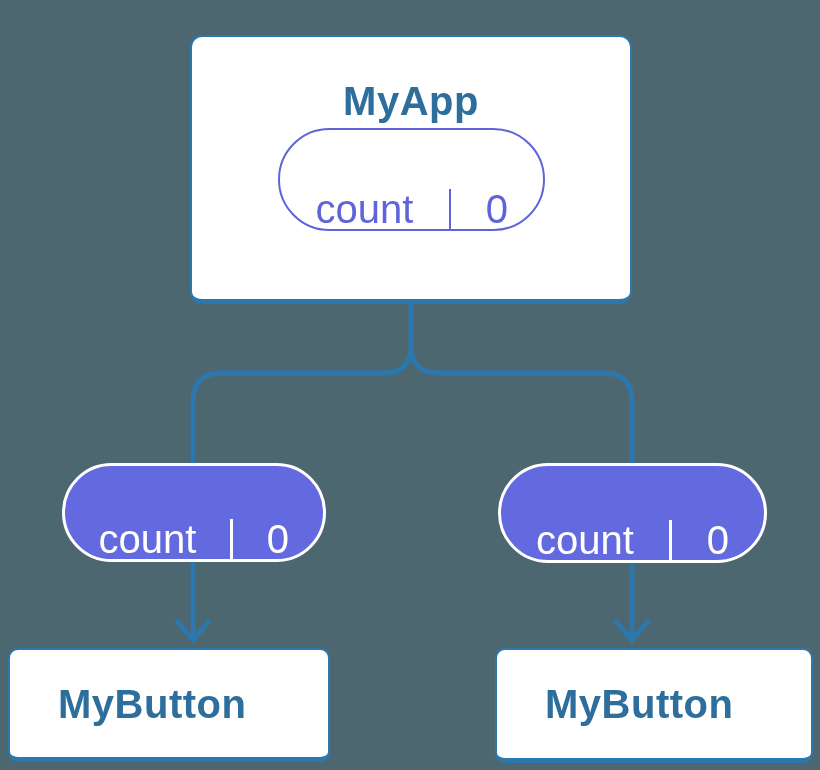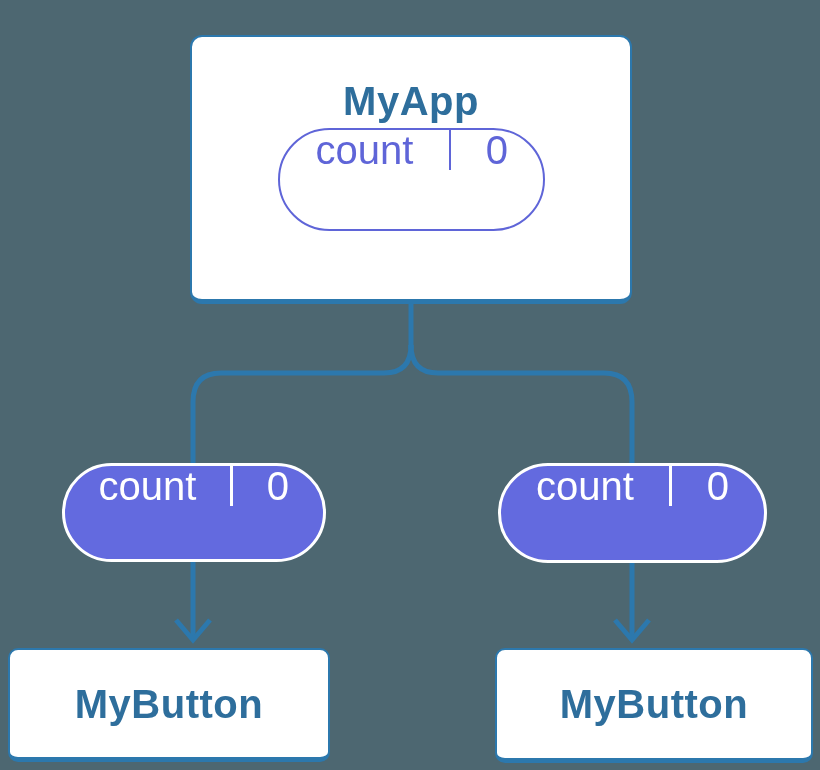--- a/index.html
+++ b/index.html
@@ -68,21 +68,21 @@
     font-size: 40px;
     line-height: 40px;
     font-weight: bold;
     letter-spacing: 0.5px;
     color: var(--color-node-text);
   }
   .pill {
     position: absolute;
     box-sizing: border-box;
     display: flex;
-    align-items: flex-start;
+    align-items: flex-end;
     border-radius: 999px;
     overflow: hidden;
     font-size: 40px;
     line-height: 1;
   }
   .pill .pill-name {
     box-sizing: border-box;
     width: 65%;
     display: flex;
     align-items: center;
@@ -126,21 +126,22 @@
     top: 463px;
     width: 269px;
     height: 100px;
   }
   .button-node {
     border-width: 2.5px;
     border-bottom-width: 5px;
     border-radius: 10px;
     display: flex;
     align-items: center;
-    justify-content: center;
+    justify-content: flex-start;
+    padding-left: 48px;
   }
   .button-node .node-title {
     font-size: 40px;
     line-height: 40px;
     font-weight: bold;
     letter-spacing: 0.5px;
     color: var(--color-node-text);
   }
   .btn-left {
     left: 8px;

